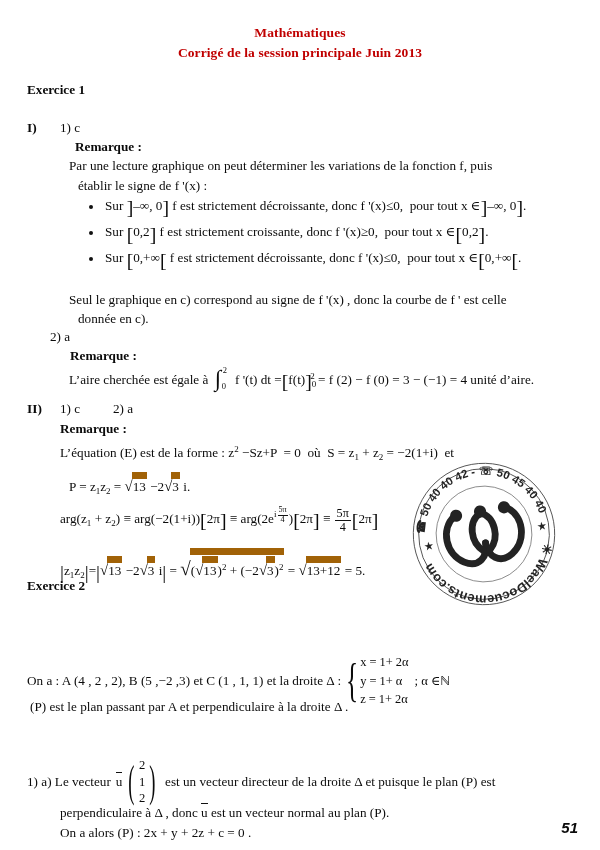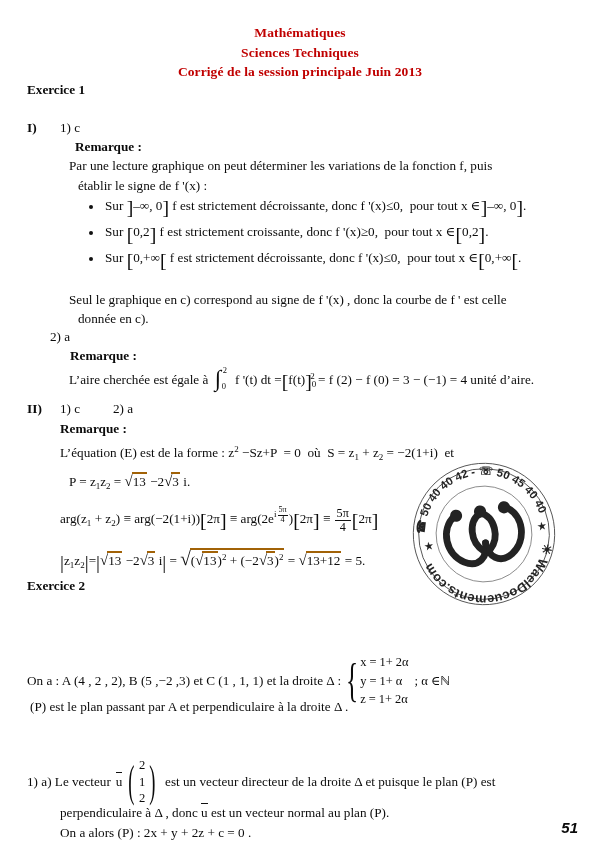--- a/index.html
+++ b/index.html
@@ -67,21 +67,21 @@
     font-family: Liberation Serif, serif;
   }
   .frac .num { display: block; padding: 0 2px; border-bottom: 1px solid #111; }
   .frac .den { display: block; padding: 0 2px; }
 
   
   .sqrt { display: inline-block; white-space: nowrap; }
   .sqrt > .radic { font-size: 1.12em; }
   .sqrt > .rad {
     display: inline-block;
-    border-top: 2px solid #a16207;
+    border-top: 7px solid #a16207;
     padding: 0 1px 0 1px;
     margin-left: -1px;
   }
 
   
   .bigbr { display: inline-block; font-size: 1.5em; vertical-align: -0.22em; line-height: 0.9; }
   .tallp { display: inline-block; transform: scaleY(1.6); transform-origin: center; }
 
   
   .integral {
@@ -174,21 +174,20 @@
   
   .ln { position: absolute; white-space: nowrap; font-size: 13.2px; }
 </style>
 </head>
 <body>
 
 <div class="page">
 
   <div class="doc-header">
     <div>Mathématiques</div>
-    <div>Sciences Techniques</div>
     <div>Corrigé de la session principale Juin 2013</div>
   </div>
 
   <div class="ln section-title" style="left:27px; top:82px;">Exercice 1</div>
 
   <div class="ln bold" style="left:27px; top:120px; font-size:13.4px;">I)</div>
   <div class="ln" style="left:60px; top:120px;">1) c</div>
 
   <div class="ln bold" style="left:75px; top:139px;">Remarque :</div>
 

